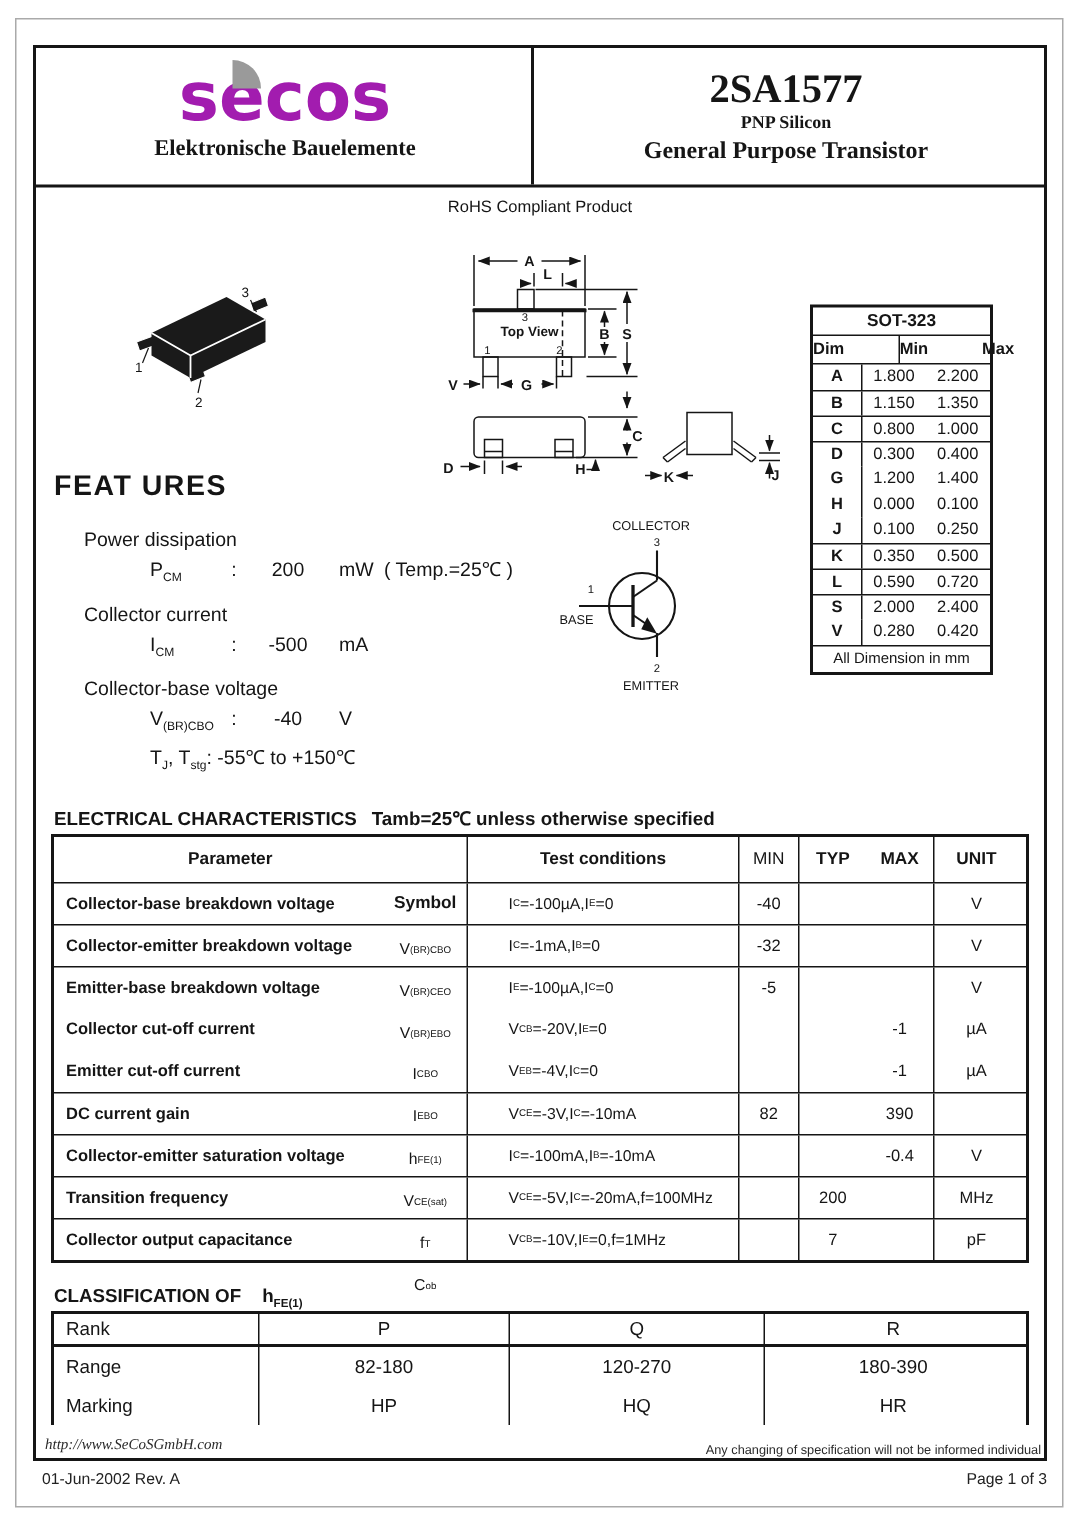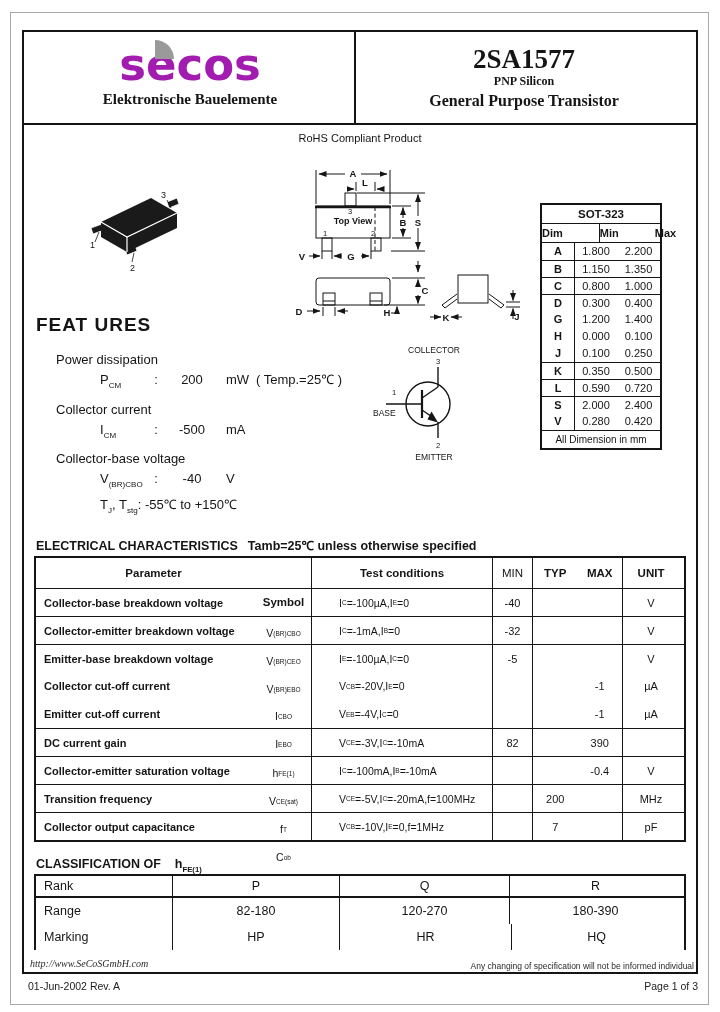--- a/index.html
+++ b/index.html
@@ -466,22 +466,22 @@
     </div>
     <div class="cl-row">
       <div class="cl-label">Range</div>
       <div class="cl-cell cl-p">82-180</div>
       <div class="cl-cell cl-q">120-270</div>
       <div class="cl-cell cl-r">180-390</div>
     </div>
     <div class="cl-row">
       <div class="cl-label">Marking</div>
       <div class="cl-cell cl-p">HP</div>
+      <div class="cl-cell cl-q">HQ</div>
       <div class="cl-cell cl-r">HR</div>
-      <div class="cl-cell cl-q">HQ</div>
     </div>
   </div>
 
   <div class="footer-site">http://www.SeCoSGmbH.com</div>
   <div class="footer-disclaimer">Any changing of specification will not be informed individual</div>
   <div class="footer-daterev">01-Jun-2002  Rev. A</div>
   <div class="footer-page">Page 1 of 3</div>
 </div>
 
 </body></html>

